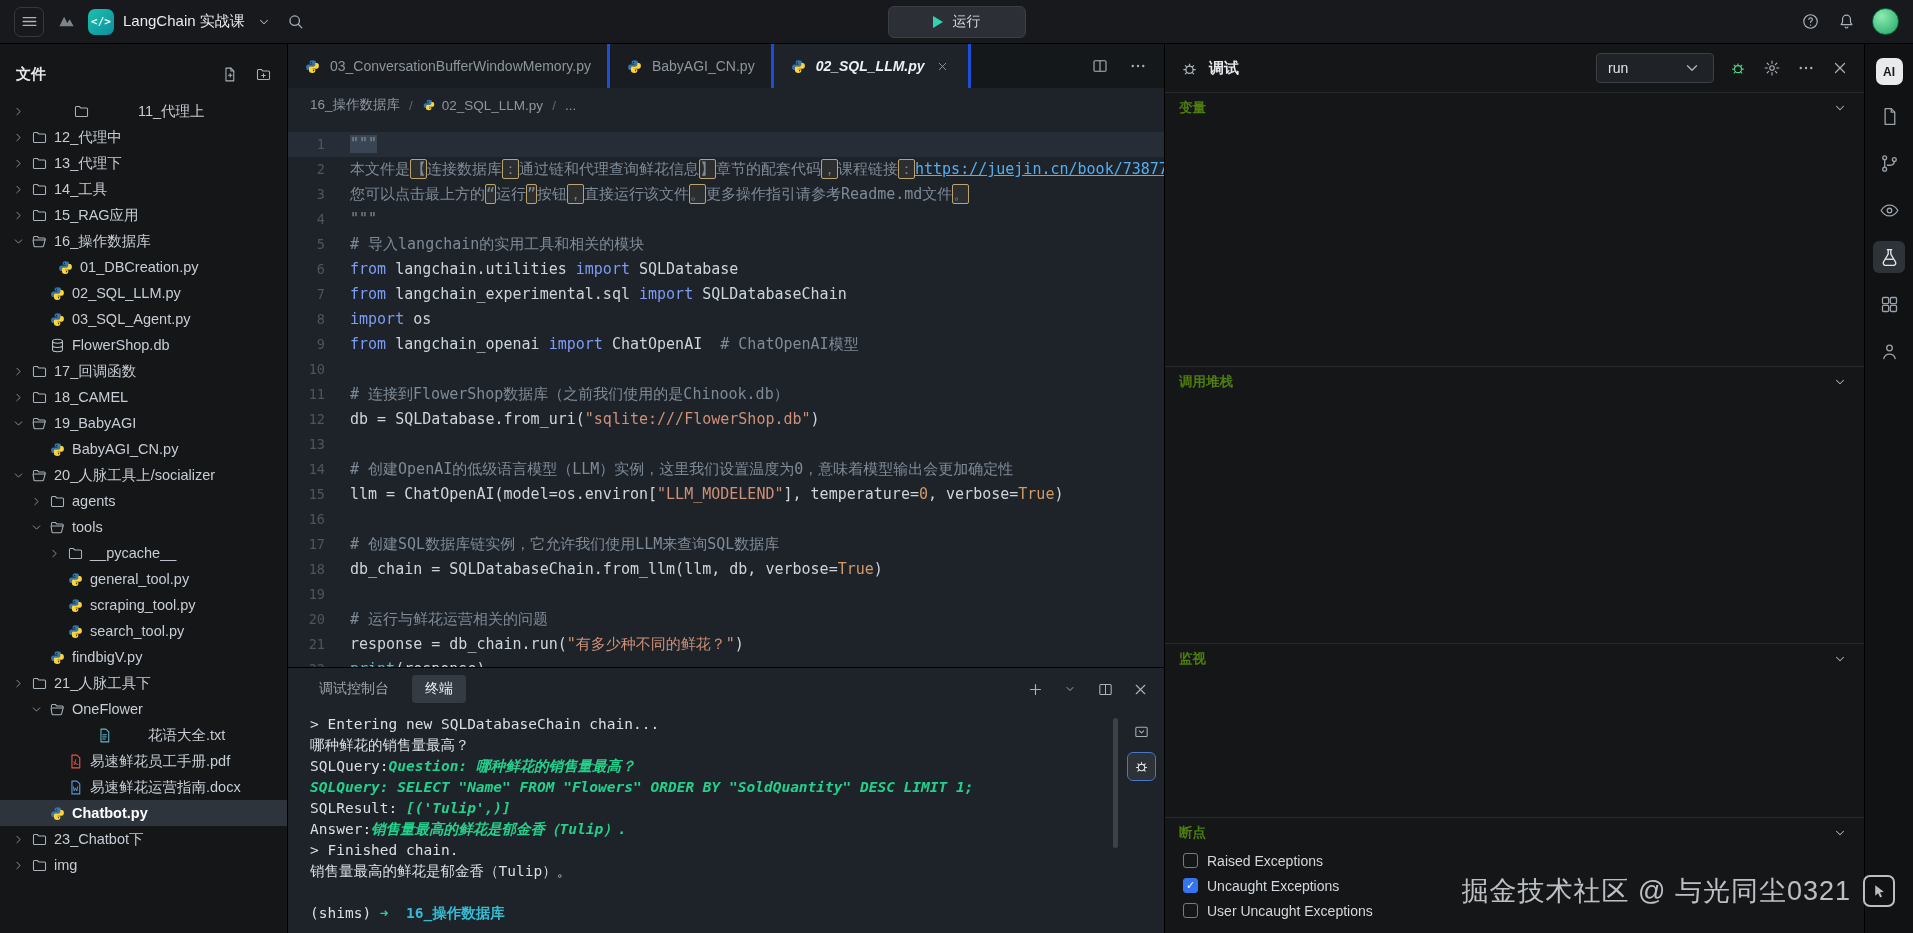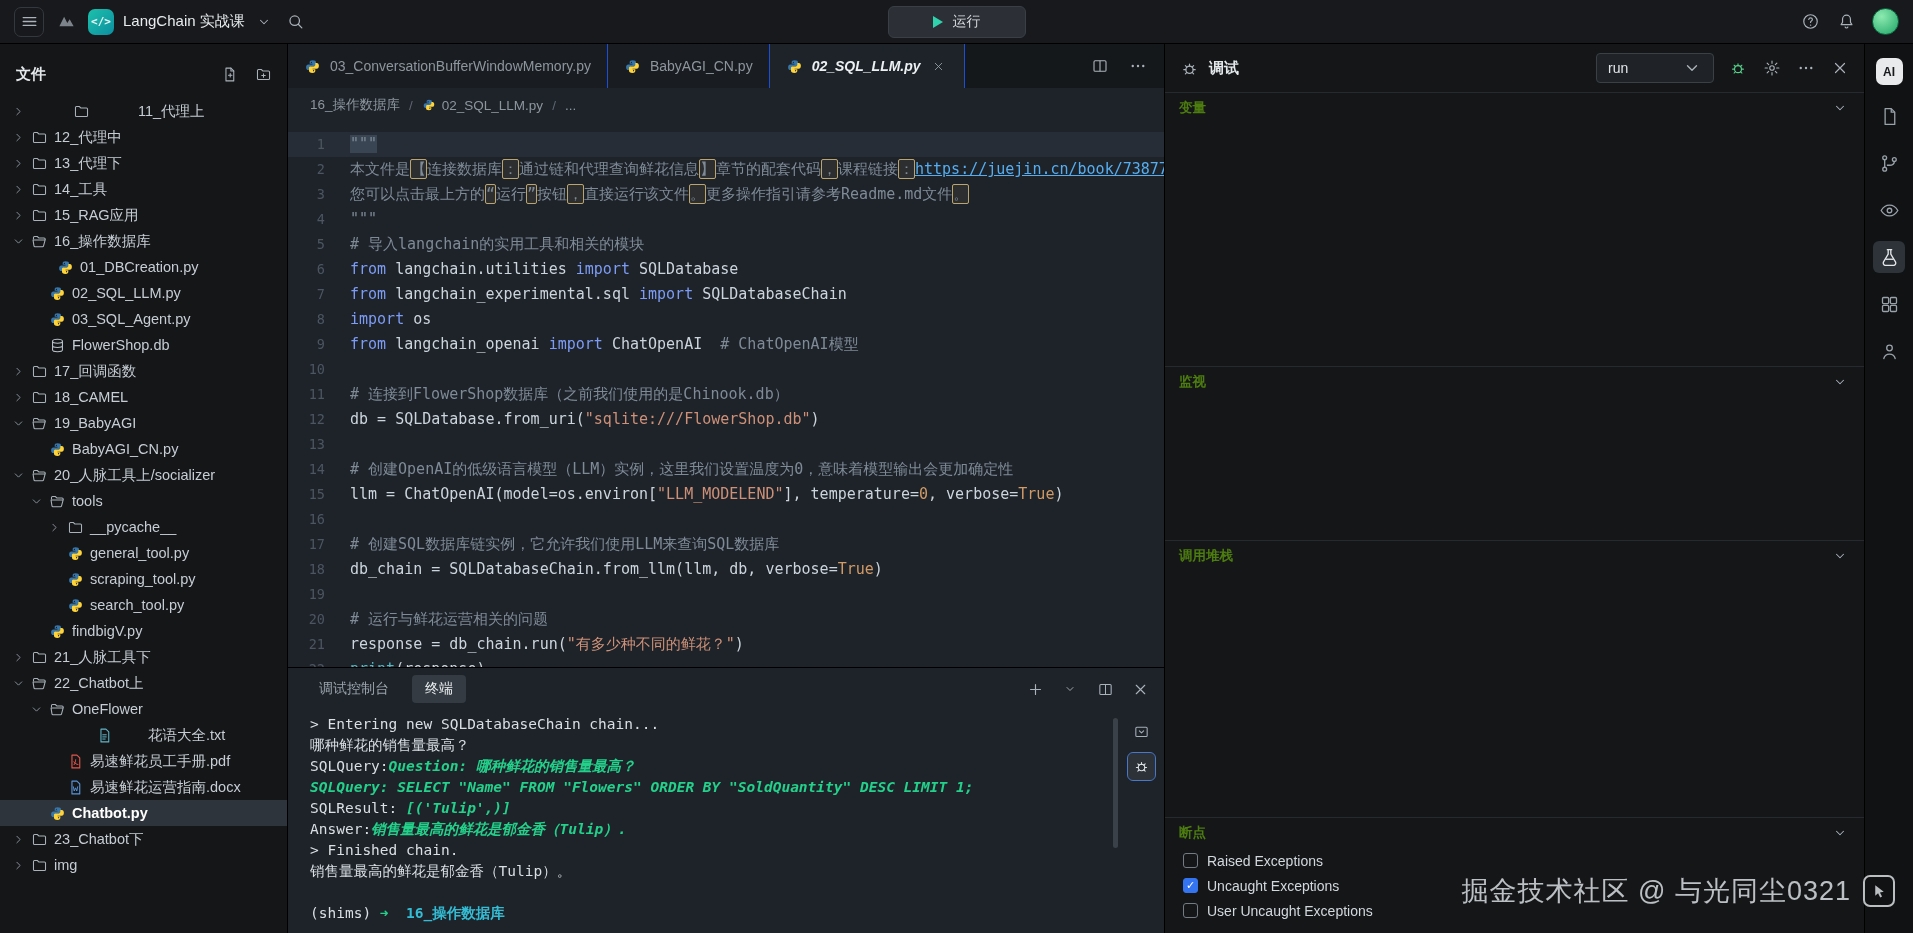--- a/index.html
+++ b/index.html
@@ -46,21 +46,21 @@
   .fi.folder, .fi.folder-open { color:#a9b2ba; }
   .fi.database { color:#b9c2ca; }
   .fi.text { color:#62b6c9; }
   .fi.pdf { color:#e2574c; }
   .fi.word { color:#5a96dd; }
 
   
   .editor-col { flex:1; display:flex; flex-direction:column; min-width:0; background:#1e232a; }
   .tabbar { flex:0 0 44px; background:#15181b; display:flex; align-items:stretch; justify-content:space-between; }
   .tabs { display:flex; min-width:0; }
-  .tab { display:flex; align-items:center; gap:9px; padding:0 16px; font-size:14px; color:#8d959d; background:#191d21; border-right:1px solid #1d4ed8; cursor:pointer; white-space:nowrap; }
+  .tab { display:flex; align-items:center; gap:9px; padding:0 16px; font-size:14px; color:#8d959d; background:#191d21; border-right:3px solid #1d4ed8; cursor:pointer; white-space:nowrap; }
   .tab.active { background:#1e232a; color:#ec                eff2; }
   .tab.active { color:#ecf0f3; font-style:italic; font-weight:700; }
   .tab .close { width:18px; height:18px; display:inline-flex; align-items:center; justify-content:center; color:#9aa2aa; border-radius:4px; }
   .tab .close svg { width:13px; height:13px; }
   .tab-actions { display:flex; align-items:center; gap:18px; padding:0 16px; color:#a7afb7; }
   .tab-actions .tb-ico svg { width:18px; height:18px; }
 
   .breadcrumb { flex:0 0 34px; display:flex; align-items:center; gap:9px; padding-left:22px; font-size:13.5px; color:#8d959d; }
   .crumb { display:flex; align-items:center; gap:6px; cursor:pointer; }
   .crumb-sep { color:#5d656f; }
@@ -389,20 +389,33 @@
             </span>
             <span class="fi folder-open">
               <svg viewBox="0 0 24 24">
                 <path d="M3.5 9V6.5C3.5 5.7 4.2 5 5 5h4l2 2h7.5c.8 0 1.5.7 1.5 1.5V10" fill="none" stroke="currentColor" stroke-width="1.5"></path>
                 <path d="M2.9 10h17l-2.2 8.2c-.2.7-.8 1.1-1.5 1.1H5.6c-.7 0-1.3-.5-1.4-1.2z" fill="none" stroke="currentColor" stroke-width="1.5" stroke-linejoin="round"></path>
               </svg>
             </span>
             <span>20_人脉工具上/socializer</span>
           </div>
           <div class="tree-item" style="padding-left: 30px;">
+            <span class="chev">
+              <svg viewBox="0 0 24 24">
+                <path d="M9 6l6 6-6 6" stroke="currentColor" stroke-width="1.8" fill="none" stroke-linecap="round" stroke-linejoin="round"></path>
+              </svg>
+            </span>
+            <span class="fi folder">
+              <svg viewBox="0 0 24 24">
+                <path d="M3.5 6.5C3.5 5.7 4.2 5 5 5h4l2 2h8c.8 0 1.5.7 1.5 1.5v9c0 .8-.7 1.5-1.5 1.5H5c-.8 0-1.5-.7-1.5-1.5z" fill="none" stroke="currentColor" stroke-width="1.5"></path>
+              </svg>
+            </span>
+            <span>agents</span>
+          </div>
+          <div class="tree-item" style="padding-left: 30px;">
             <span class="chev exp">
               <svg viewBox="0 0 24 24">
                 <path d="M9 6l6 6-6 6" stroke="currentColor" stroke-width="1.8" fill="none" stroke-linecap="round" stroke-linejoin="round"></path>
               </svg>
             </span>
             <span class="fi folder-open">
               <svg viewBox="0 0 24 24">
                 <path d="M3.5 9V6.5C3.5 5.7 4.2 5 5 5h4l2 2h7.5c.8 0 1.5.7 1.5 1.5V10" fill="none" stroke="currentColor" stroke-width="1.5"></path>
                 <path d="M2.9 10h17l-2.2 8.2c-.2.7-.8 1.1-1.5 1.1H5.6c-.7 0-1.3-.5-1.4-1.2z" fill="none" stroke="currentColor" stroke-width="1.5" stroke-linejoin="round"></path>
               </svg>
@@ -467,34 +480,20 @@
               <svg viewBox="0 0 24 24">
                 <path d="M9 6l6 6-6 6" stroke="currentColor" stroke-width="1.8" fill="none" stroke-linecap="round" stroke-linejoin="round"></path>
               </svg>
             </span>
             <span class="fi folder">
               <svg viewBox="0 0 24 24">
                 <path d="M3.5 6.5C3.5 5.7 4.2 5 5 5h4l2 2h8c.8 0 1.5.7 1.5 1.5v9c0 .8-.7 1.5-1.5 1.5H5c-.8 0-1.5-.7-1.5-1.5z" fill="none" stroke="currentColor" stroke-width="1.5"></path>
               </svg>
             </span>
             <span>21_人脉工具下</span>
-          </div>
-          <div class="tree-item" style="padding-left: 12px;">
-            <span class="chev exp">
-              <svg viewBox="0 0 24 24">
-                <path d="M9 6l6 6-6 6" stroke="currentColor" stroke-width="1.8" fill="none" stroke-linecap="round" stroke-linejoin="round"></path>
-              </svg>
-            </span>
-            <span class="fi folder-open">
-              <svg viewBox="0 0 24 24">
-                <path d="M3.5 9V6.5C3.5 5.7 4.2 5 5 5h4l2 2h7.5c.8 0 1.5.7 1.5 1.5V10" fill="none" stroke="currentColor" stroke-width="1.5"></path>
-                <path d="M2.9 10h17l-2.2 8.2c-.2.7-.8 1.1-1.5 1.1H5.6c-.7 0-1.3-.5-1.4-1.2z" fill="none" stroke="currentColor" stroke-width="1.5" stroke-linejoin="round"></path>
-              </svg>
-            </span>
-            <span>22_Chatbot上</span>
           </div>
           <div class="tree-item" style="padding-left: 30px;">
             <span class="chev exp">
               <svg viewBox="0 0 24 24">
                 <path d="M9 6l6 6-6 6" stroke="currentColor" stroke-width="1.8" fill="none" stroke-linecap="round" stroke-linejoin="round"></path>
               </svg>
             </span>
             <span class="fi folder-open">
               <svg viewBox="0 0 24 24">
                 <path d="M3.5 9V6.5C3.5 5.7 4.2 5 5 5h4l2 2h7.5c.8 0 1.5.7 1.5 1.5V10" fill="none" stroke="currentColor" stroke-width="1.5"></path>
@@ -782,34 +781,34 @@
             <div class="dbg-sec-header">
               <span>变量</span>
               <span class="tb-ico">
                 <svg viewBox="0 0 24 24">
                   <path d="M6 9l6 6 6-6" stroke="currentColor" stroke-width="1.8" fill="none" stroke-linecap="round" stroke-linejoin="round"></path>
                 </svg>
               </span>
             </div>
             <div class="dbg-sec-body"></div>
           </div>
+          <div class="dbg-section" style="flex: 0 0 277px;">
+            <div class="dbg-sec-header">
+              <span>调用堆栈</span>
+              <span class="tb-ico">
+                <svg viewBox="0 0 24 24">
+                  <path d="M6 9l6 6 6-6" stroke="currentColor" stroke-width="1.8" fill="none" stroke-linecap="round" stroke-linejoin="round"></path>
+                </svg>
+              </span>
+            </div>
+            <div class="dbg-sec-body"></div>
+          </div>
           <div class="dbg-section" style="flex: 0 0 174px;">
             <div class="dbg-sec-header">
               <span>监视</span>
-              <span class="tb-ico">
-                <svg viewBox="0 0 24 24">
-                  <path d="M6 9l6 6 6-6" stroke="currentColor" stroke-width="1.8" fill="none" stroke-linecap="round" stroke-linejoin="round"></path>
-                </svg>
-              </span>
-            </div>
-            <div class="dbg-sec-body"></div>
-          </div>
-          <div class="dbg-section" style="flex: 0 0 277px;">
-            <div class="dbg-sec-header">
-              <span>调用堆栈</span>
               <span class="tb-ico">
                 <svg viewBox="0 0 24 24">
                   <path d="M6 9l6 6 6-6" stroke="currentColor" stroke-width="1.8" fill="none" stroke-linecap="round" stroke-linejoin="round"></path>
                 </svg>
               </span>
             </div>
             <div class="dbg-sec-body"></div>
           </div>
           <div class="dbg-section" style="flex: 1 1 auto;">
             <div class="dbg-sec-header">

